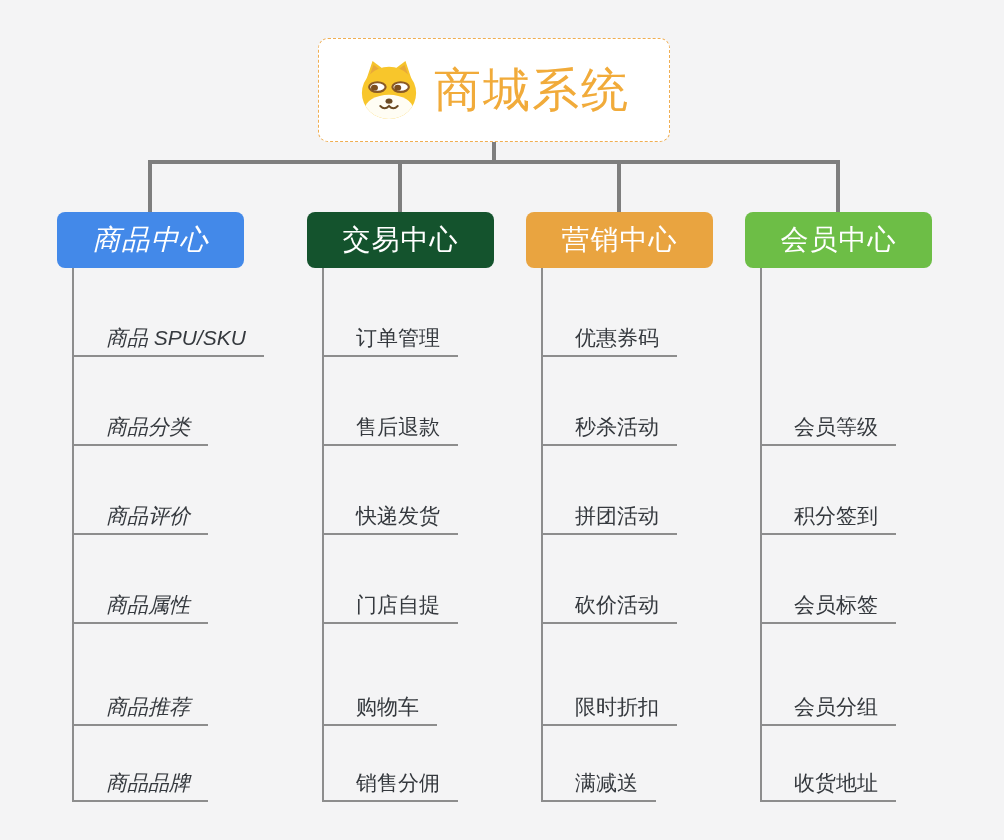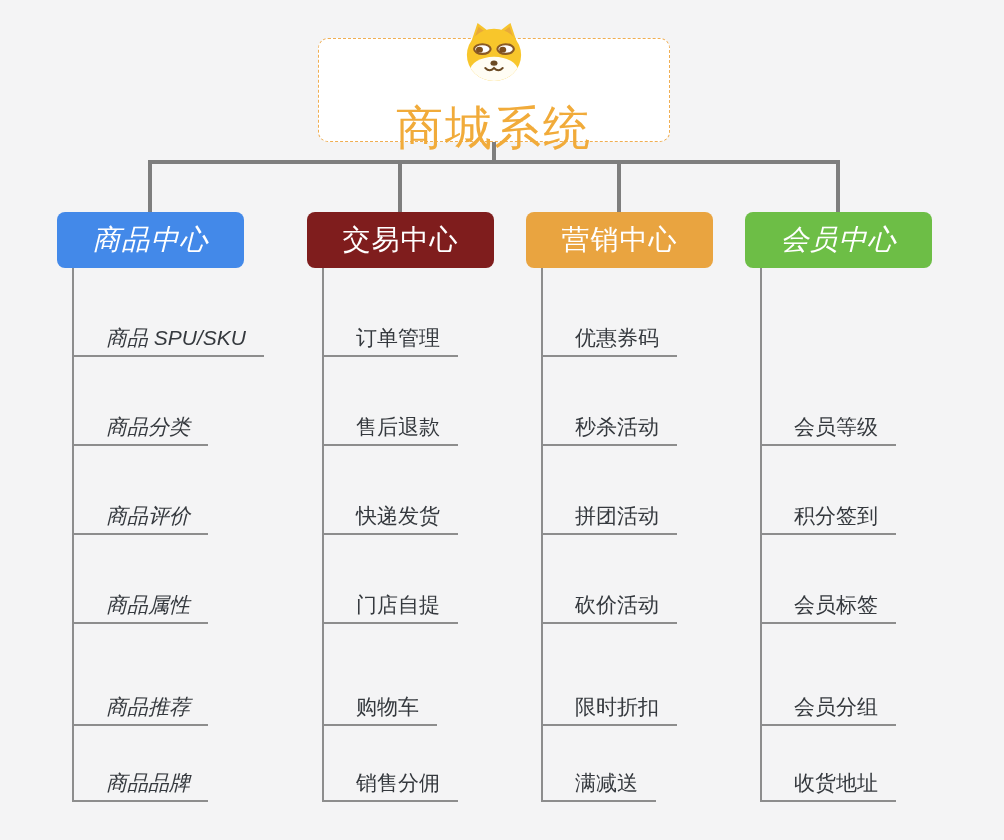--- a/index.html
+++ b/index.html
@@ -21,21 +21,20 @@
     width:352px; height:104px;
     box-sizing:border-box;
     background:#ffffff;
     border:1px dashed #f0ae52;
     border-radius:10px;
     display:flex;
     align-items:center;
     justify-content:center;
     gap:14px;
     cursor:pointer;
-    flex-direction:column;
   }
   .root-title{
     font-size:47px;
     letter-spacing:2px;
     color:#f1ab3a;
     white-space:nowrap;
   }
   .shiba{width:62px;height:62px;flex:0 0 auto;}
   
   .line{position:absolute;background:#7e7e7e;}
@@ -137,21 +136,21 @@
     <div class="spine"></div>
     <div class="child c0">商品 SPU/SKU</div>
     <div class="child c1">商品分类</div>
     <div class="child c3">商品属性</div>
     <div class="child c2">商品评价</div>
     <div class="child c4">商品推荐</div>
     <div class="child c5">商品品牌</div>
   </div>
 
   <div class="branch branch-1">
-    <div class="branch-box" style="background-color: #7f1d1d;">交易中心</div>
+    <div class="branch-box" style="background-color: #14532d;">交易中心</div>
     <div class="spine"></div>
     <div class="child c0">订单管理</div>
     <div class="child c1">售后退款</div>
     <div class="child c2">快递发货</div>
     <div class="child c3">门店自提</div>
     <div class="child c4">购物车</div>
     <div class="child c5">销售分佣</div>
   </div>
 
   <div class="branch branch-2">
@@ -159,21 +158,21 @@
     <div class="spine"></div>
     <div class="child c0">优惠券码</div>
     <div class="child c1">秒杀活动</div>
     <div class="child c2">拼团活动</div>
     <div class="child c3">砍价活动</div>
     <div class="child c4">限时折扣</div>
     <div class="child c5">满减送</div>
   </div>
 
   <div class="branch branch-3">
-    <div class="branch-box" style="background-color: rgb(109, 190, 70); font-style: italic;">会员中心</div>
+    <div class="branch-box" style="background-color: rgb(109, 190, 70);">会员中心</div>
     <div class="spine"></div>
     <div class="child c1">会员等级</div>
     <div class="child c2">积分签到</div>
     <div class="child c3">会员标签</div>
     <div class="child c4">会员分组</div>
     <div class="child c5">收货地址</div>
   </div>
 
 </div>
 

